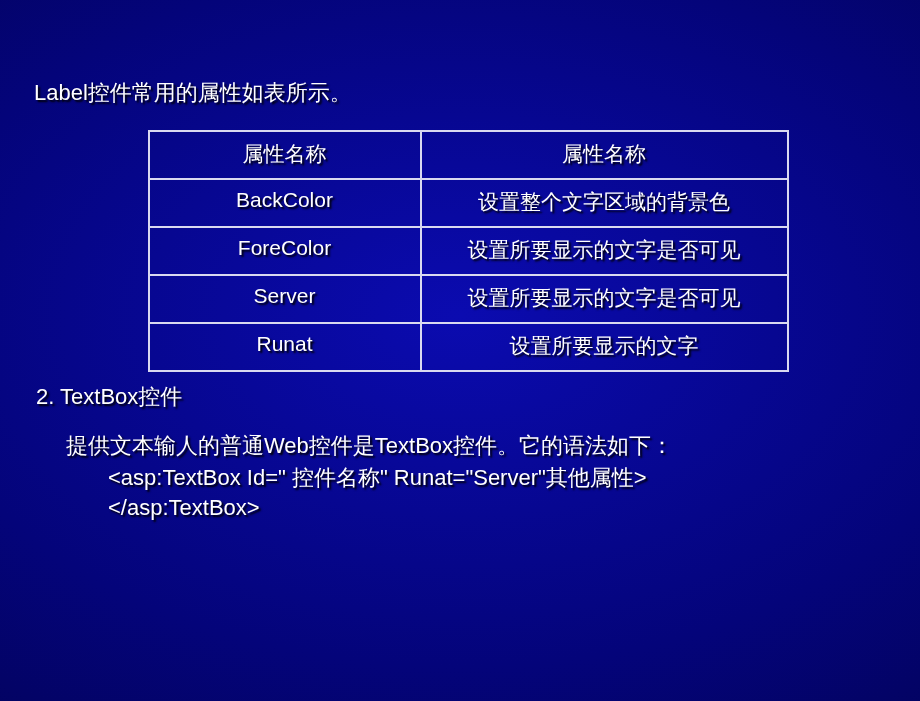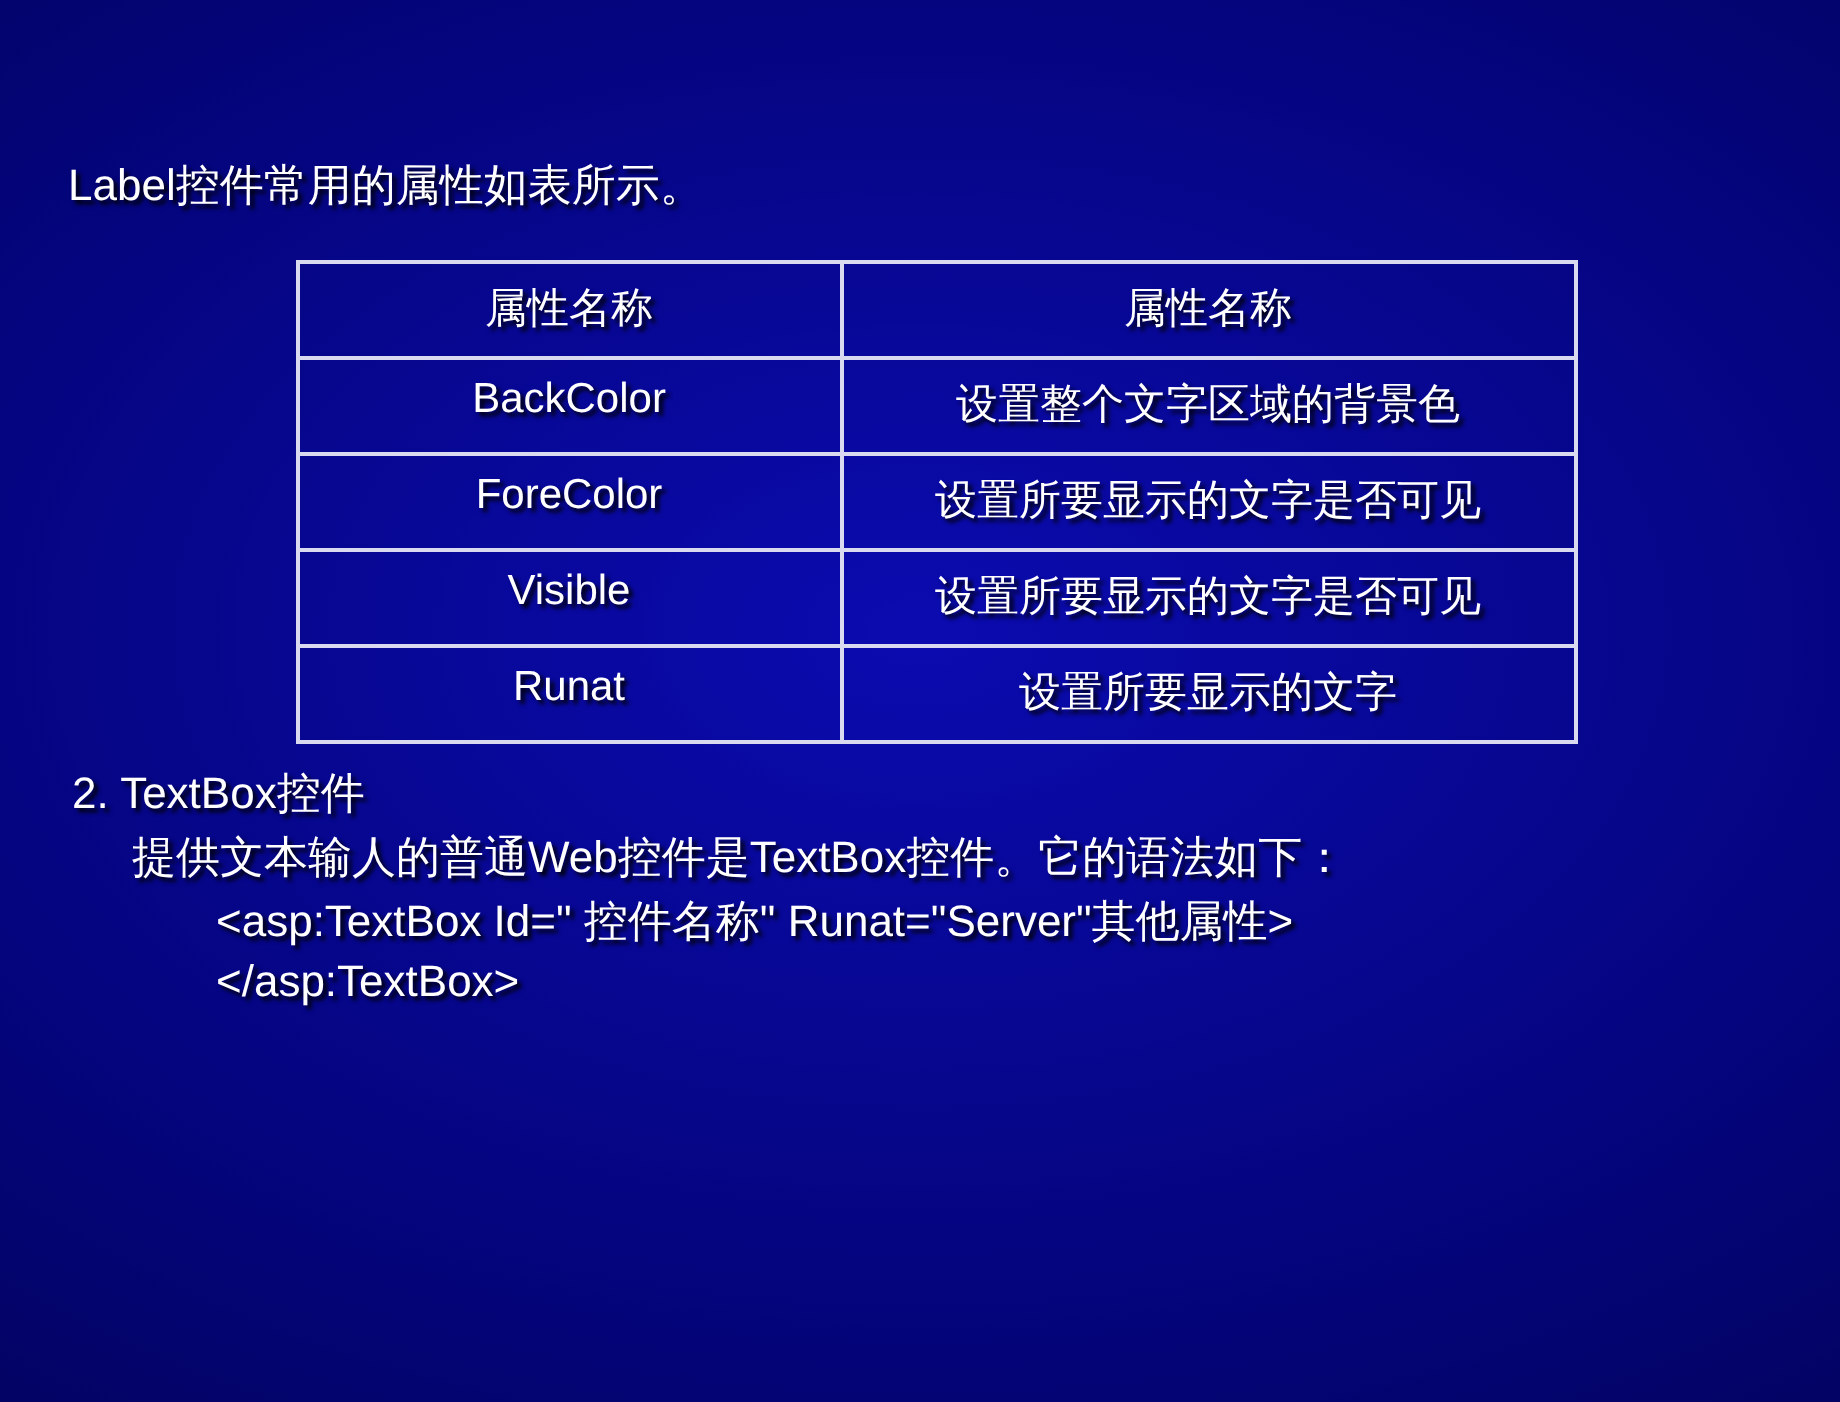--- a/index.html
+++ b/index.html
@@ -37,21 +37,21 @@
     font-size: 21px;
     text-shadow: 2px 2px 2px #000;
     word-break: break-all;
     text-align: center;
   }
   .section-title {
     margin: 6px 0 0 8px;
     text-shadow: 2px 2px 2px #000;
   }
   .para {
-    margin: 2px 0 0 38px;
+    margin: 19px 0 0 38px;
     text-shadow: 2px 2px 2px #000;
   }
   .code {
     margin: 2px 0 0 80px;
     text-shadow: 2px 2px 2px #000;
     white-space: pre-wrap;
   }
 </style>
 </head>
 <body>
@@ -72,21 +72,21 @@
     </tr>
     <tr>
       <td>BackColor</td>
       <td>设置整个文字区域的背景色</td>
     </tr>
     <tr>
       <td>ForeColor</td>
       <td>设置所要显示的文字是否可见</td>
     </tr>
     <tr>
-      <td>Visible</td>
+      <td>Server</td>
       <td>设置所要显示的文字是否可见</td>
     </tr>
     <tr>
       <td>Runat</td>
       <td>设置所要显示的文字</td>
     </tr>
   </tbody>
     </table>
 
   <p class="section-title">2. TextBox控件</p>

